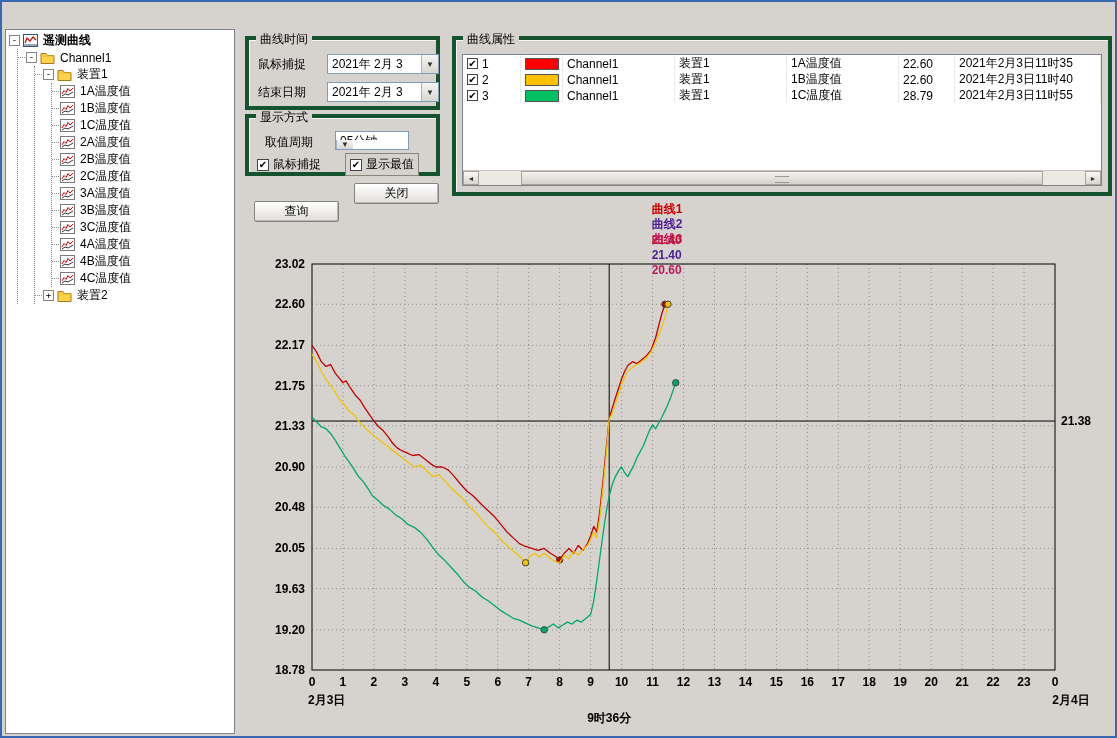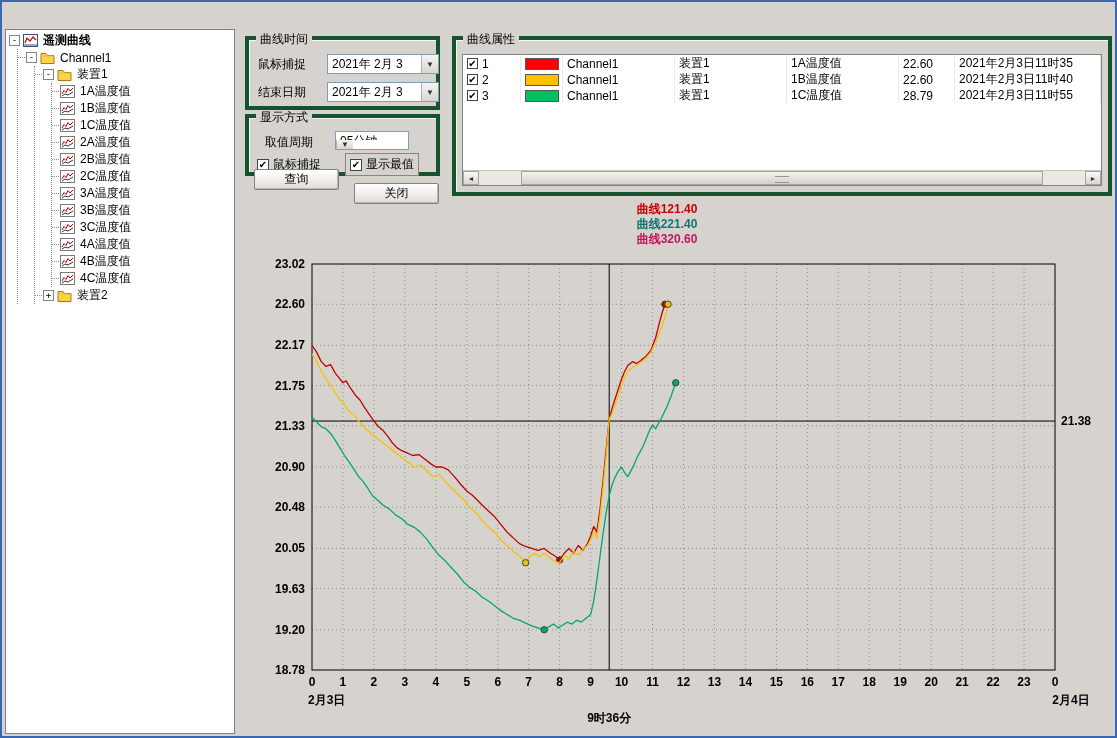--- a/index.html
+++ b/index.html
@@ -66,21 +66,21 @@
   .sbtn { width:16px; flex:none; background:linear-gradient(#fbfaf8,#d8d5ce); border:1px solid #a7a49c;
     font-size:7px; display:flex; align-items:center; justify-content:center; color:#333; }
   .track { flex:1; position:relative; }
   .thumb { position:absolute; left:7%; width:86%; top:0; bottom:0; background:linear-gradient(#f4f3f0,#d4d1ca);
     border:1px solid #a7a49c; }
   .thumb::before { content:""; position:absolute; left:50%; top:4px; width:14px; margin-left:-7px; height:5px;
     border-top:1px solid #999; border-bottom:1px solid #999; }
 
   
   .legend { position:absolute; left:560px; top:200px; width:210px; display:flex; flex-direction:column; align-items:center; }
-  .leg-row { display:flex; font-weight:bold; height:15px; line-height:15px; }
+  .leg-row { display:flex; gap:16px; font-weight:bold; height:15px; line-height:15px;flex-direction:column; }
 
   
   .chart-wrap { position:absolute; left:240px; top:250px; }
   svg text { font-family:"Liberation Sans","DejaVu Sans",sans-serif; font-size:12px; font-weight:bold; fill:#000; }
 </style>
 </head>
 <body>
 
 <div class="window">
 
@@ -279,21 +279,21 @@
     <span class="cb-row" style="left:8px;top:38px;">
       <span class="cb">✔</span>
       <span>鼠标捕捉</span>
     </span>
     <span class="cb-row boxed" style="left:96px;top:35px;">
       <span class="cb">✔</span>
       <span>显示最值</span>
     </span>
   </div>
 
-  <div class="btn" style="left:252px;top:167px;">查询</div>
+  <div class="btn" style="left:252px;top:199px;">查询</div>
   <div class="btn" style="left:352px;top:181px;">关闭</div>
 
   <div class="groupbox" style="left:450px;top:34px;width:660px;height:160px;">
     <span class="gb-title">曲线属性</span>
     <div class="listctrl">
       <div id="tbody">
           <div class="lrow">
             <div class="cell" style="width: 58px;">
               <span class="cb" style="width: 11px; height: 11px;">✔</span>
               <span>1</span>
@@ -345,21 +345,21 @@
         <span class="sbtn">►</span>
       </div>
     </div>
   </div>
 
   <div class="legend" id="legend">
       <div class="leg-row" style="color: rgb(204, 0, 0);">
         <span>曲线1</span>
         <span>21.40</span>
       </div>
-      <div class="leg-row" style="color: #0f766e;">
+      <div class="leg-row" style="color: #4c1d95;">
         <span>曲线2</span>
         <span>21.40</span>
       </div>
       <div class="leg-row" style="color: #be185d;">
         <span>曲线3</span>
         <span>20.60</span>
       </div>
     </div>
 
   <div class="chart-wrap">

